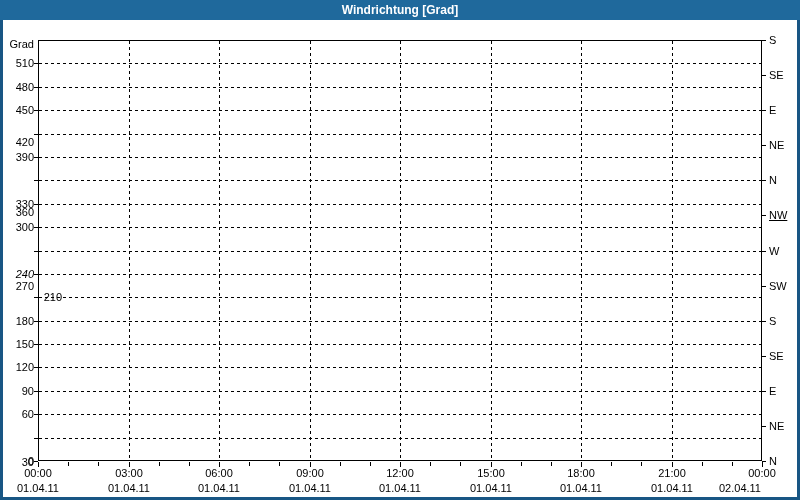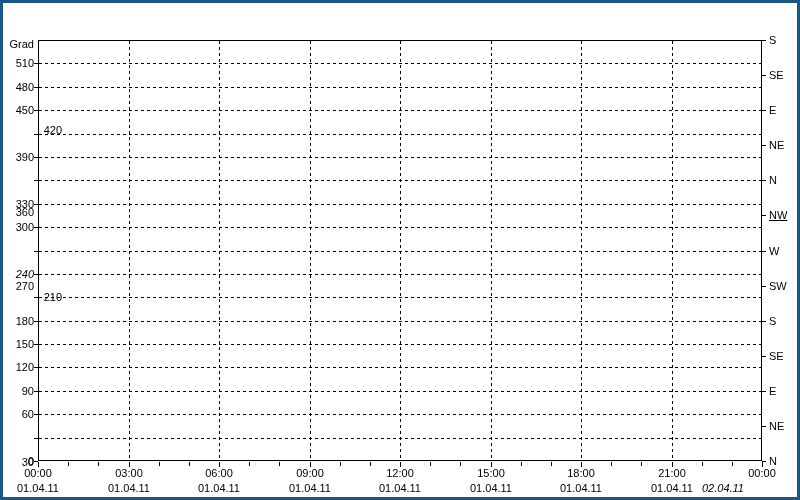--- a/index.html
+++ b/index.html
@@ -53,20 +53,23 @@
     white-space: nowrap;
   }
   .ylab  { width: 34px; text-align: right; }
   .yrlab { text-align: left; }
   .xlab  { width: 64px; text-align: center; }
 </style>
 </head>
 <body>
 
 <div id="window" style="--frame-border: #185684;">
+  <div id="titlebar" style="background: rgb(31, 105, 156); color: rgb(255, 255, 255);">
+    <span>Windrichtung [Grad]</span>
+  </div>
   <div id="plot-frame"></div>
   <div id="axes-layer">
       <div class="tick" style="left: 34px; top: 461px; width: 4px; height: 1px;"></div>
       <div class="lbl ylab" style="left: 0px; top: 455px;">0</div>
       <div class="hgrid" style="left: 39px; top: 438px; width: 722px;"></div>
       <div class="tick" style="left: 34px; top: 438px; width: 4px; height: 1px;"></div>
       <div class="lbl ylab" style="left: 0px; top: 456px;">30</div>
       <div class="hgrid" style="left: 39px; top: 414px; width: 722px;"></div>
       <div class="tick" style="left: 34px; top: 414px; width: 4px; height: 1px;"></div>
       <div class="lbl ylab" style="left: 0px; top: 408px;">60</div>
@@ -98,21 +101,21 @@
       <div class="tick" style="left: 34px; top: 204px; width: 4px; height: 1px;"></div>
       <div class="lbl ylab" style="left: 0px; top: 198px;">330</div>
       <div class="hgrid" style="left: 39px; top: 180px; width: 722px;"></div>
       <div class="tick" style="left: 34px; top: 180px; width: 4px; height: 1px;"></div>
       <div class="lbl ylab" style="left: 0px; top: 174px; margin-top: 32px;">360</div>
       <div class="hgrid" style="left: 39px; top: 157px; width: 722px;"></div>
       <div class="tick" style="left: 34px; top: 157px; width: 4px; height: 1px;"></div>
       <div class="lbl ylab" style="left: 0px; top: 151px;">390</div>
       <div class="hgrid" style="left: 39px; top: 134px; width: 722px;"></div>
       <div class="tick" style="left: 34px; top: 134px; width: 4px; height: 1px;"></div>
-      <div class="lbl ylab" style="left: 0px; top: 124px; padding-left: 28px;">420</div>
+      <div class="lbl ylab" style="left: 0px; top: 136px;">420</div>
       <div class="hgrid" style="left: 39px; top: 110px; width: 722px;"></div>
       <div class="tick" style="left: 34px; top: 110px; width: 4px; height: 1px;"></div>
       <div class="lbl ylab" style="left: 0px; top: 104px;">450</div>
       <div class="hgrid" style="left: 39px; top: 87px; width: 722px;"></div>
       <div class="tick" style="left: 34px; top: 87px; width: 4px; height: 1px;"></div>
       <div class="lbl ylab" style="left: 0px; top: 81px;">480</div>
       <div class="hgrid" style="left: 39px; top: 63px; width: 722px;"></div>
       <div class="tick" style="left: 34px; top: 63px; width: 4px; height: 1px;"></div>
       <div class="lbl ylab" style="left: 0px; top: 57px;">510</div>
       <div class="lbl ylab" style="left: 0px; top: 38px;">Grad</div>
@@ -184,15 +187,15 @@
       <div class="lbl xlab" style="left: 278px; top: 482px;">01.04.11</div>
       <div class="lbl xlab" style="left: 368px; top: 467px;">12:00</div>
       <div class="lbl xlab" style="left: 368px; top: 482px;">01.04.11</div>
       <div class="lbl xlab" style="left: 459px; top: 467px;">15:00</div>
       <div class="lbl xlab" style="left: 459px; top: 482px;">01.04.11</div>
       <div class="lbl xlab" style="left: 549px; top: 467px;">18:00</div>
       <div class="lbl xlab" style="left: 549px; top: 482px;">01.04.11</div>
       <div class="lbl xlab" style="left: 640px; top: 467px;">21:00</div>
       <div class="lbl xlab" style="left: 640px; top: 482px;">01.04.11</div>
       <div class="lbl xlab" style="left: 730px; top: 467px;">00:00</div>
-      <div class="lbl xlab" style="left: 691px; top: 482px; font-style: italic;">02.04.11</div>
+      <div class="lbl xlab" style="left: 708px; top: 482px;">02.04.11</div>
     </div>
 </div>
 
 </body></html>

